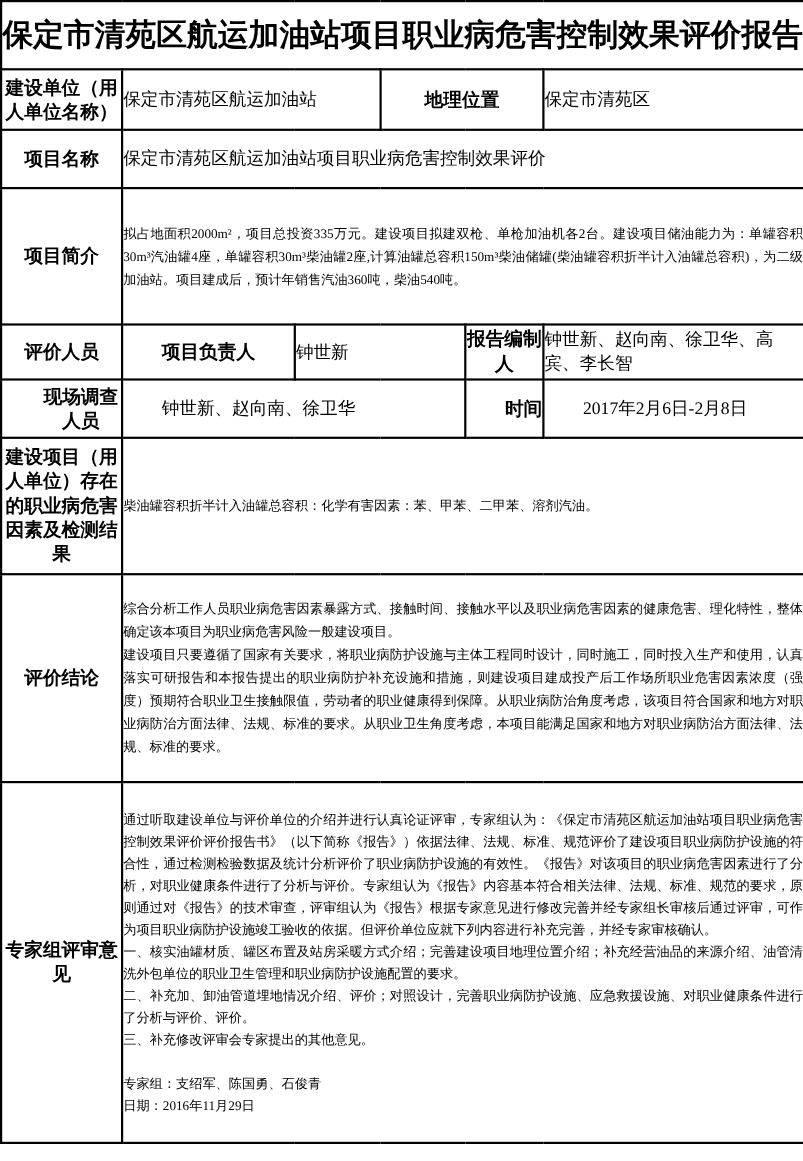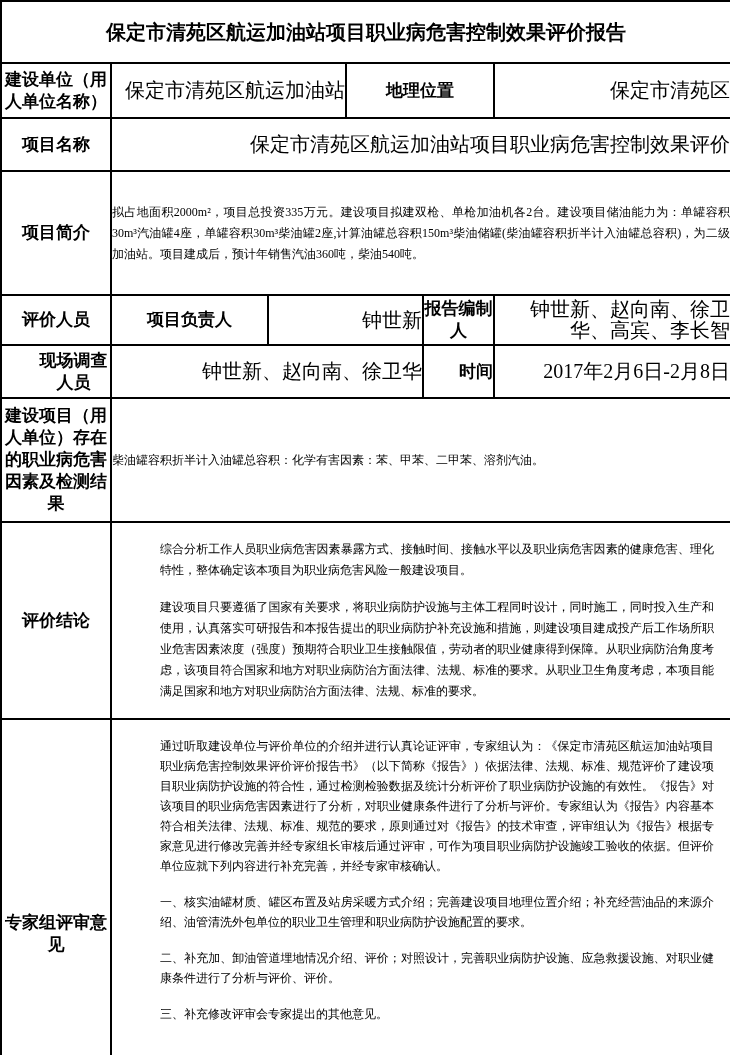--- a/index.html
+++ b/index.html
@@ -14,47 +14,47 @@
     table-layout: fixed;
     background: #fff;
   }
   table.doc td {
     border: 2px solid #000;
     overflow: hidden;
     vertical-align: middle;
     padding: 0;
   }
   td.title-cell {
-    font-size: 20px;
+    font-size: 28px;
     font-weight: bold;
-    text-align: center;
+    text-align: left;
     line-height: 31px;
     height: 60px;
     padding: 1px 0;
   }
   td.lbl {
     font-weight: bold;
     font-size: 17px;
     text-align: center;
     line-height: 22px;
     padding: 2px 2px;
   }
   td.val {
-    font-size: 20px;
-    text-align: right;
+    font-size: 16px;
+    text-align: left;
     line-height: 21px;
     padding: 2px 3px;
   }
   td.txt {
     font-size: 12px;
     text-align: justify;
     line-height: 21px;
     padding: 3px 6px;
   }
-  td.txt p { margin: 16px; padding-left: 32px; }
+  td.txt p { margin: 0; }
   td.top { vertical-align: top; }
   .spacer { height: 21px; }
   tr.r1 td { height: 53px; }
   tr.r2 td { height: 51px; margin-left: 31px; }
   tr.r3 td { height: 122px; }
   tr.r4 td { height: 48px; }
   tr.r5 td { height: 51px; padding-left: 35px; }
   tr.r6 td { height: 122px; border-radius: 14px; }
   tr.r7 td { height: 187px; }
   tr.r8 td { height: 326px; }

